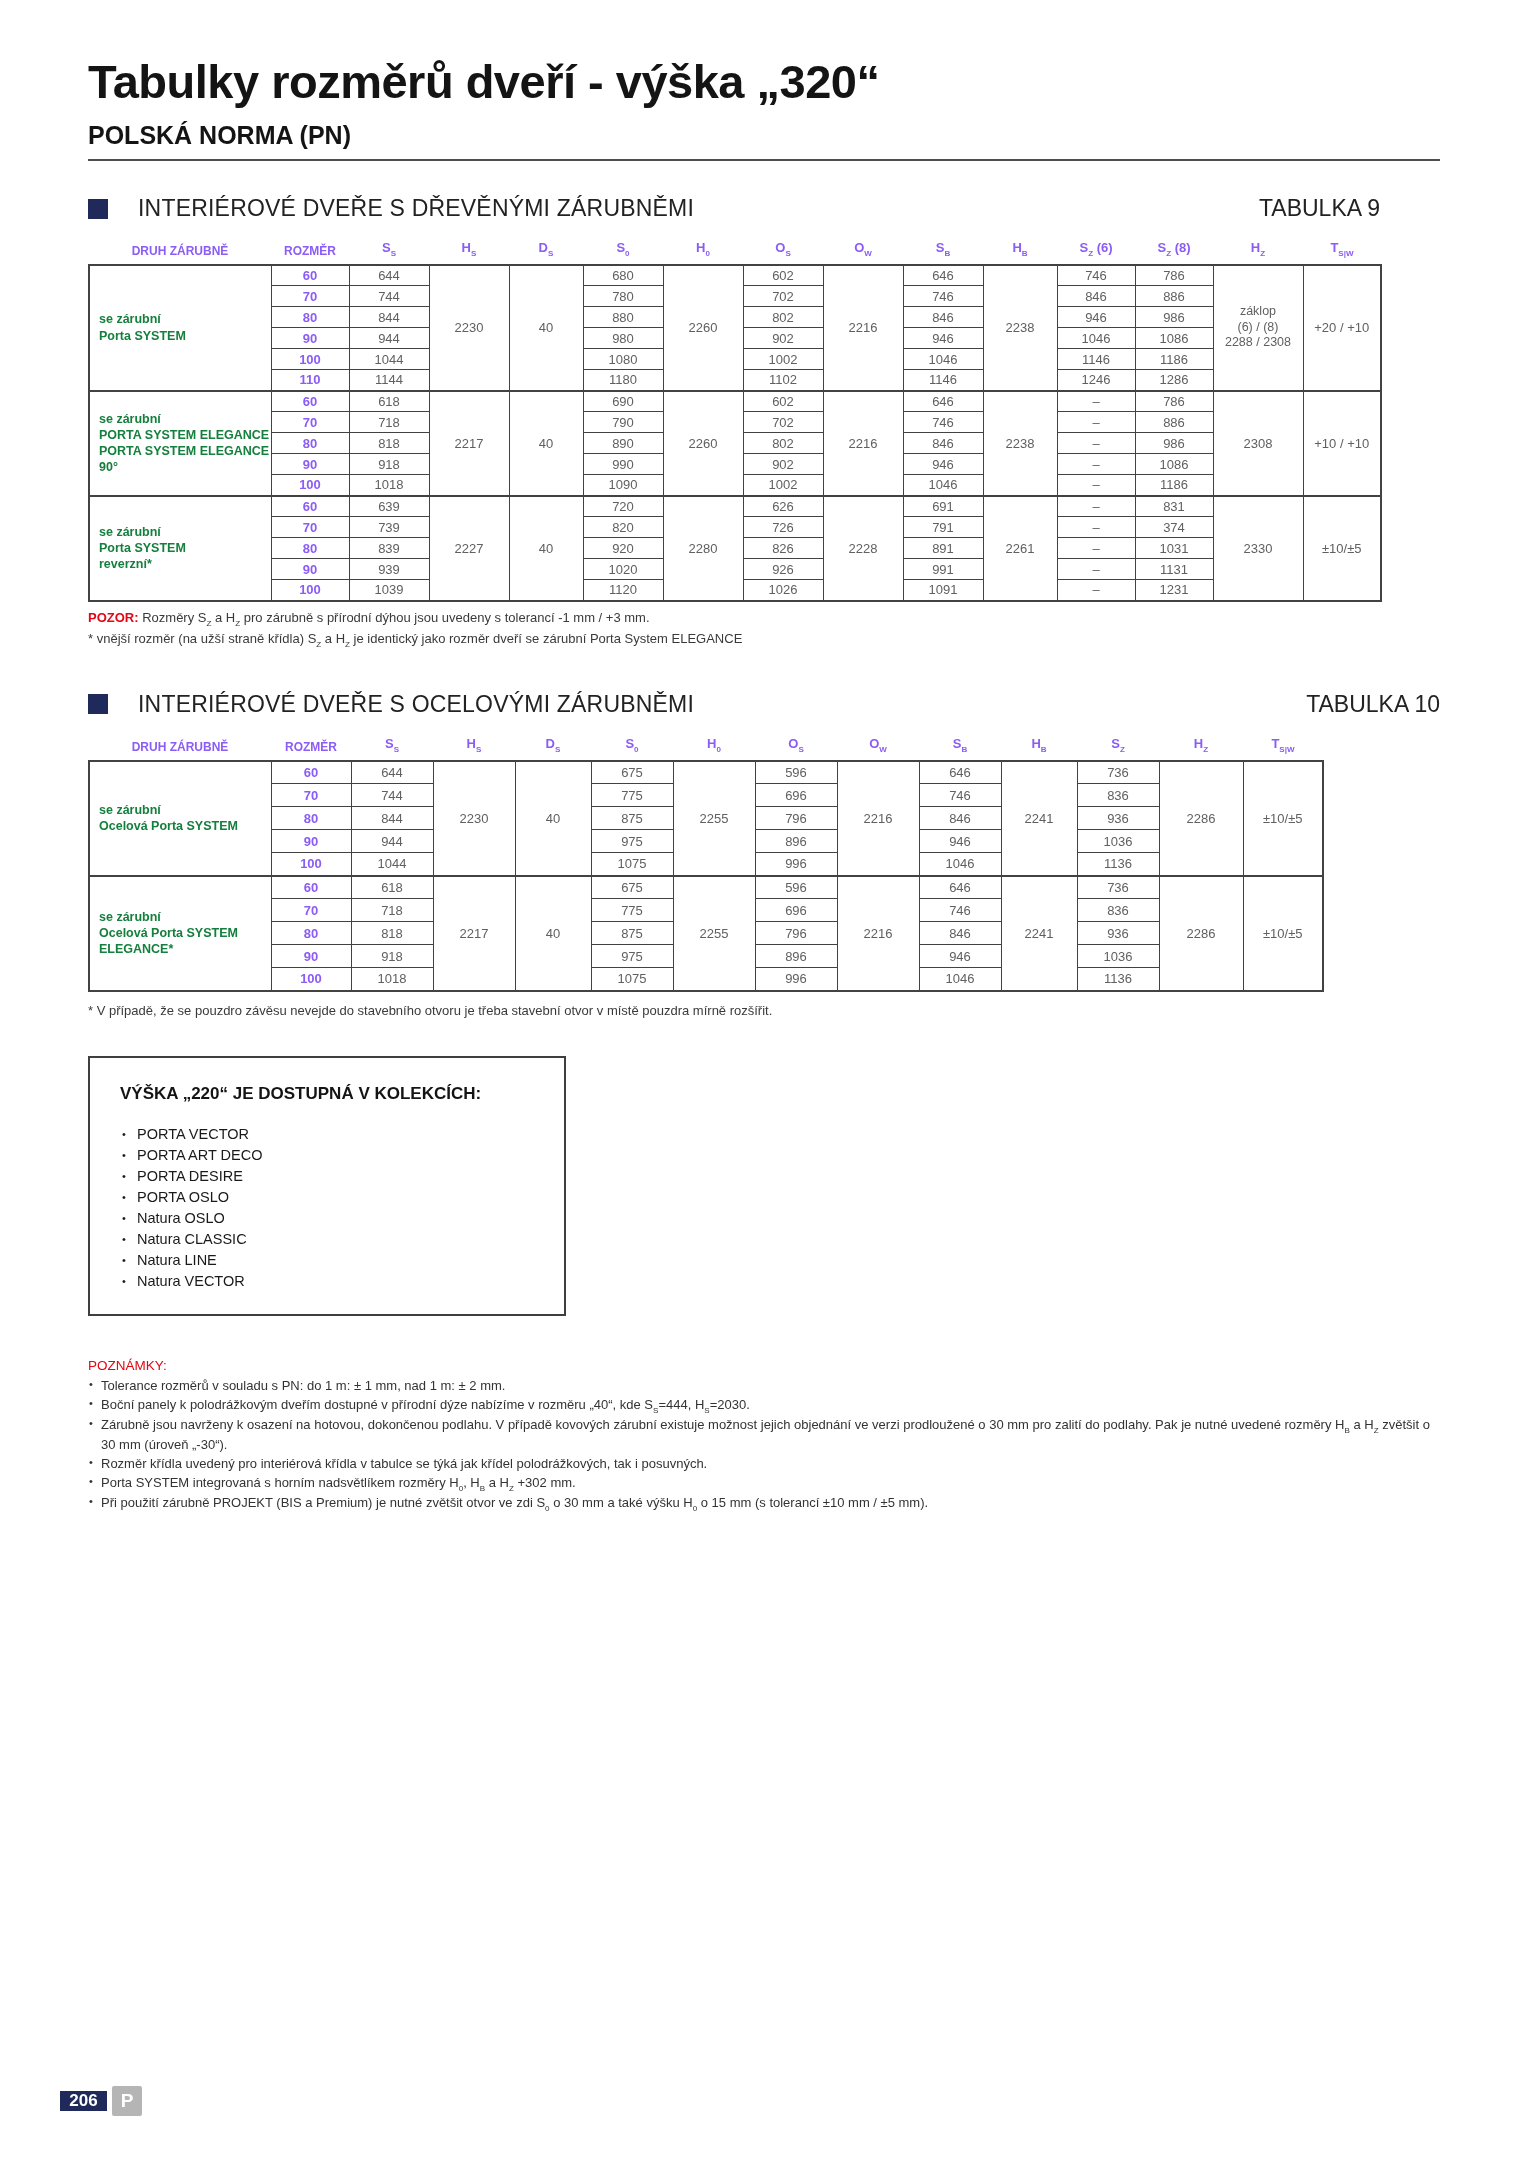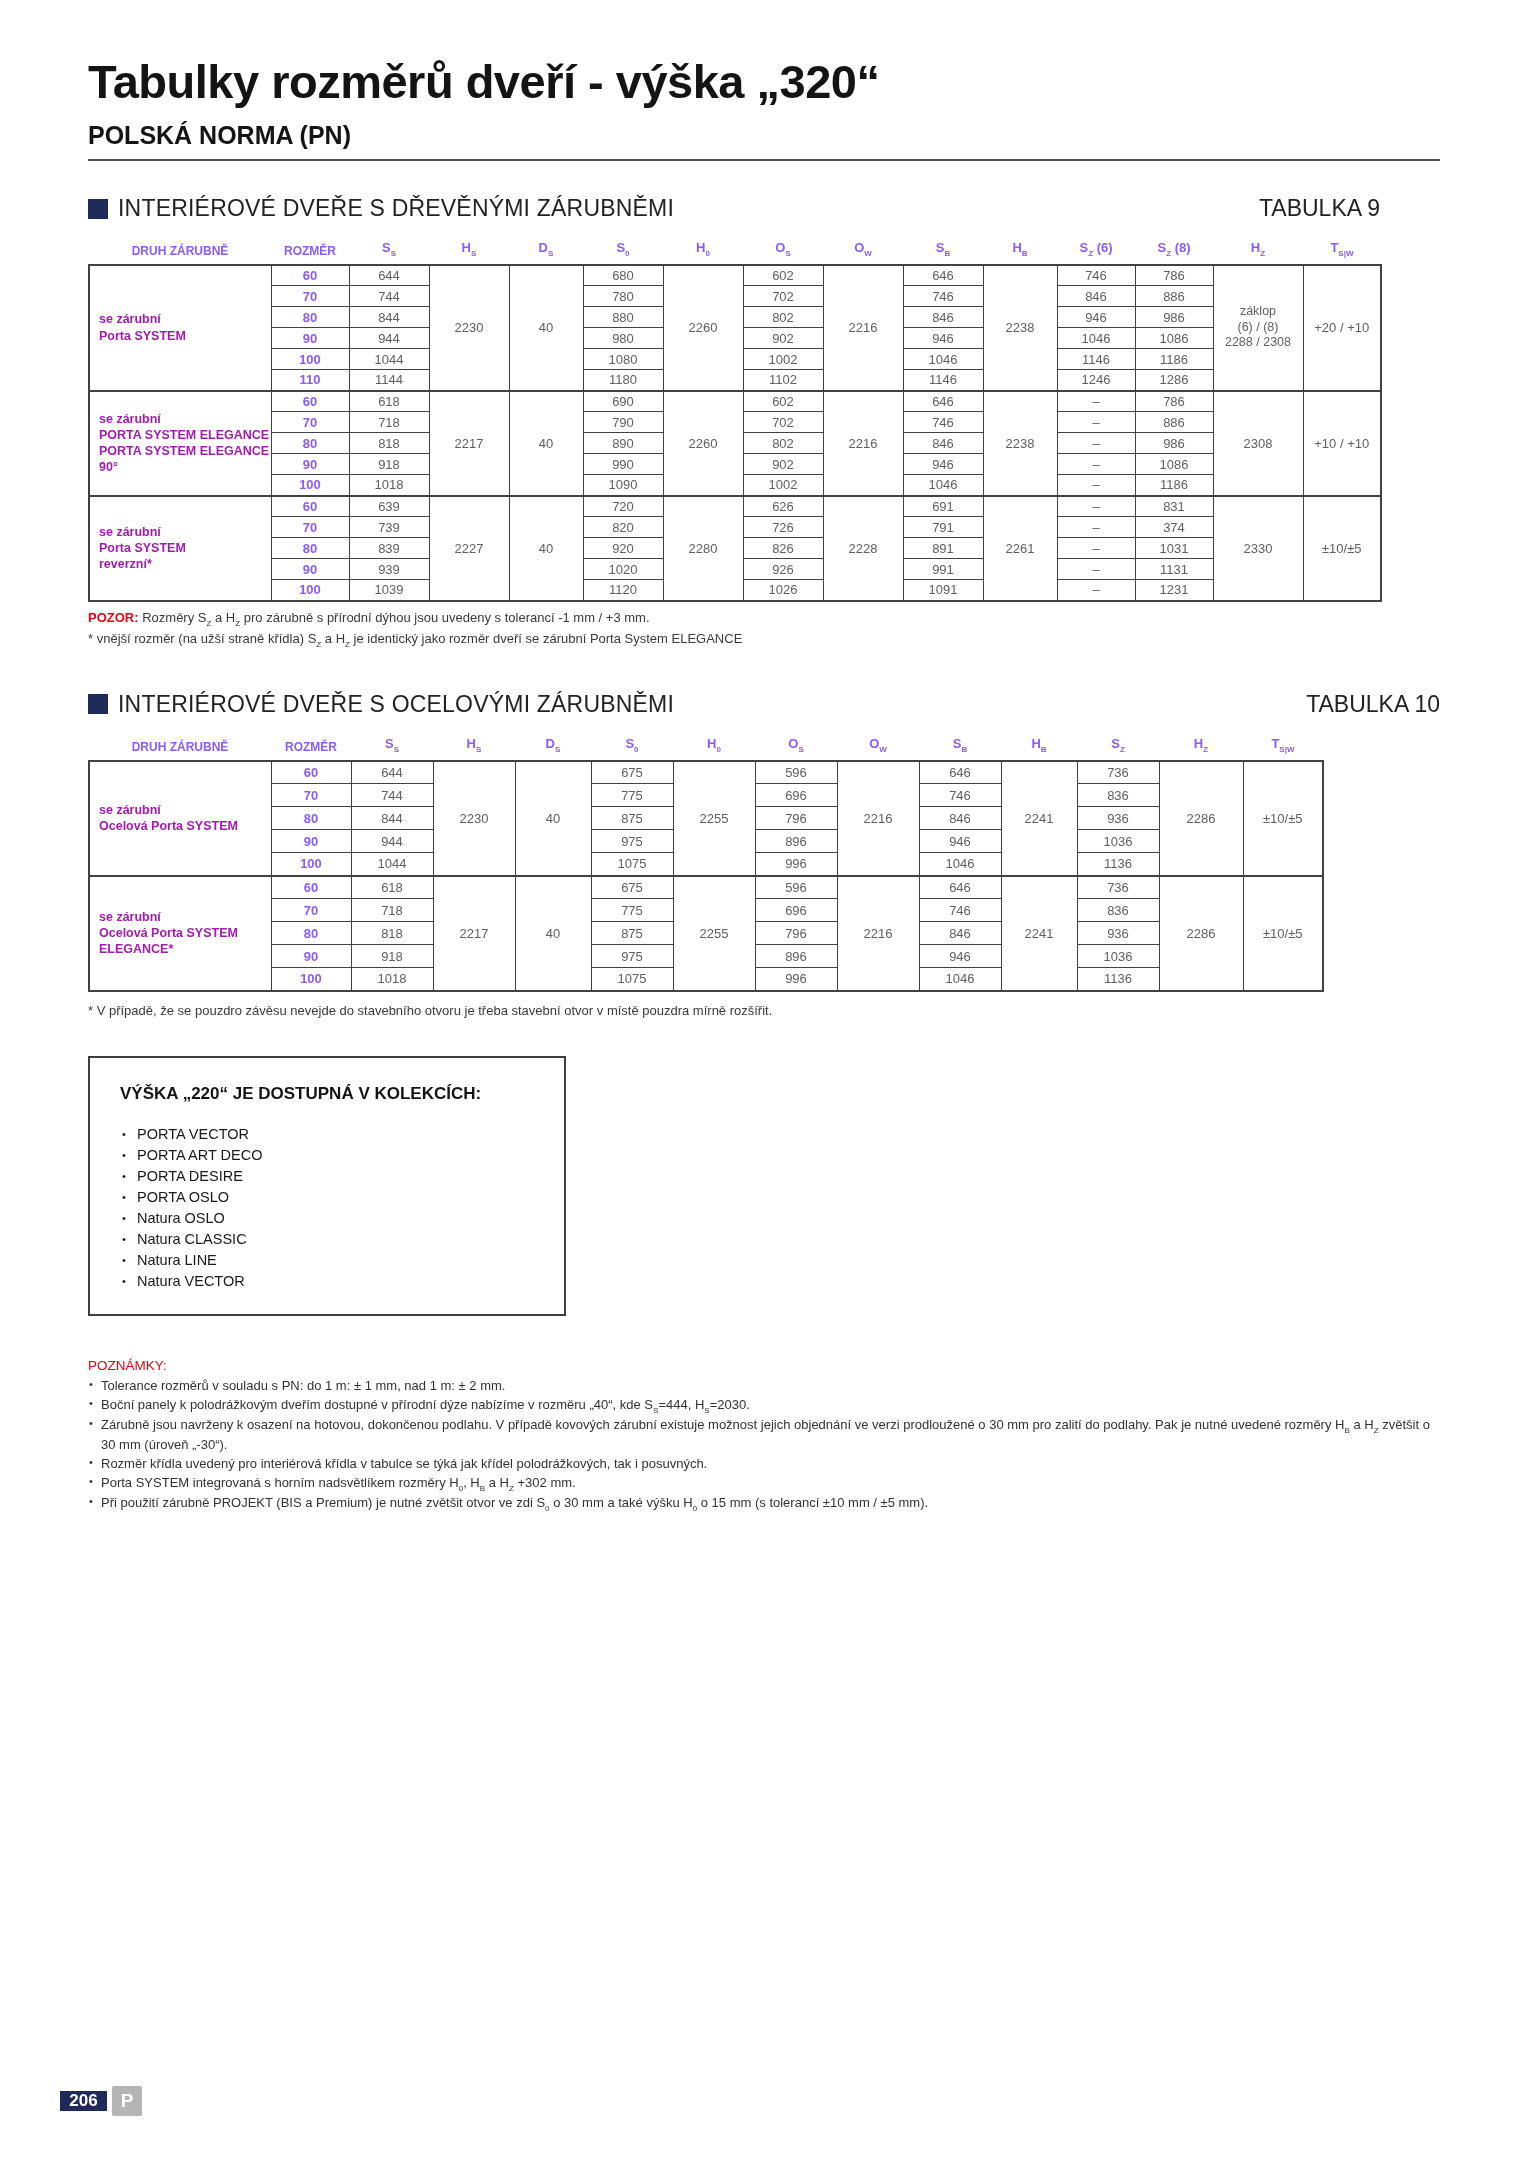--- a/index.html
+++ b/index.html
@@ -9,38 +9,38 @@
     font-family:"Liberation Sans", sans-serif; color:#1a1a1a;
   }
   .content { padding:0 87px 0 88px; }
 
   .doc-title { margin-top:54px; font-size:47px; font-weight:bold; letter-spacing:-0.5px; color:#141414; }
   .doc-subtitle { margin-top:12px; font-size:25px; font-weight:bold; color:#141414; }
   .title-rule { margin-top:9px; border:none; border-top:2px solid #4d4d4d; height:0; }
 
   .section-head { display:flex; justify-content:space-between; align-items:center; margin-top:34px; }
   .section-head.first { width:1292px; }
-  .section-title-wrap { display:flex; align-items:center; gap:10px; }
+  .section-title-wrap { display:flex; align-items:center; gap:30px; }
   .section-bullet { width:20px; height:20px; background:#1f2a5a; flex:0 0 auto; }
   .section-title { font-size:23px; color:#222222; letter-spacing:0.2px; }
   .table-label { font-size:23px; color:#222222; }
 
   table.dim { border-collapse:collapse; table-layout:fixed; margin-top:2px; }
   .dim th { font-weight:bold; vertical-align:bottom; padding:14px 0 6px 0; text-align:center; color:#8b5cf6; border:none; }
   .dim th.small-hdr { font-size:12px; }
   .dim th .hdr-main { font-size:13px;margin-top:19px; }
   .dim sub { font-size:62%; }
   .dim td {
     border:1px solid #424242; text-align:center; vertical-align:middle;
     font-size:13px; color:#606060; height:21px; padding:0 2px;
   }
   table[data-table-id="t10"] td { height:23px; }
   .dim td.rozmer { font-weight:bold; color:#8b5cf6; }
   .dim td.druh {
-    text-align:left; padding-left:9px; font-weight:bold; color:#a21caf;
+    text-align:left; padding-left:9px; font-weight:bold; color:#15803d;
     font-size:12.5px; line-height:1.3; white-space:nowrap;
   }
   .dim td .mline { line-height:1.25; font-size:12.5px; }
   .dim td.edge-top { border-top-width:2px; }
   .dim td.edge-bottom { border-bottom-width:2px; }
   .dim td.edge-left { border-left-width:2px; }
   .dim td.edge-right { border-right-width:2px; }
   .dim td.group-start-cell { border-top-width:2px; }
 
   .note-block { margin-top:6px; font-size:13px; color:#3a3a3a; line-height:1.5; }

